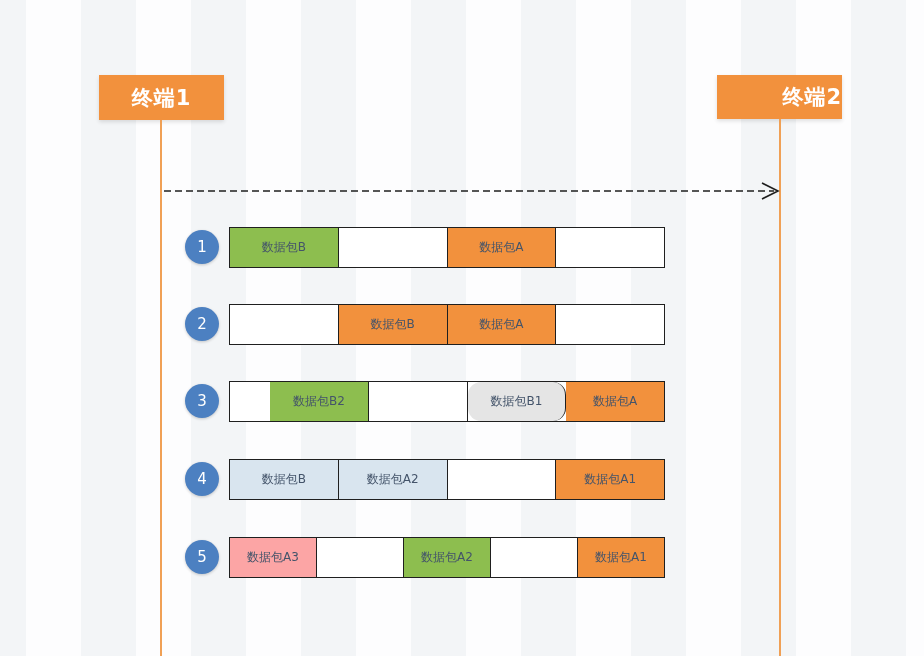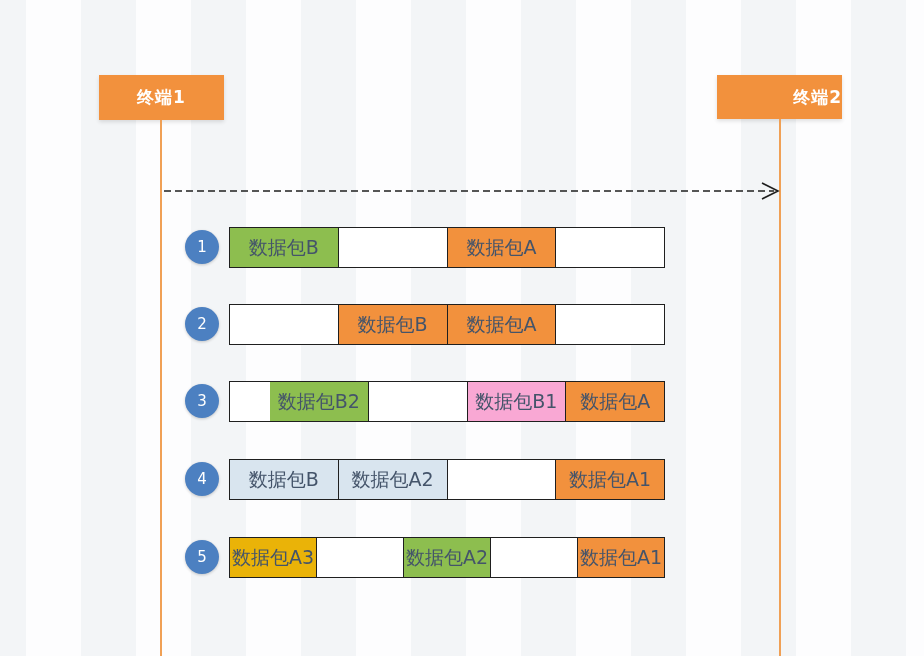--- a/index.html
+++ b/index.html
@@ -20,21 +20,21 @@
       var(--stripe-light, #fdfdfe) 26px, var(--stripe-light, #fdfdfe) 81px,
       var(--stripe-gray, #f3f5f7) 81px, var(--stripe-gray, #f3f5f7) 110px
     );
   }
   .terminal {
     position: absolute;
     width: 125px;
     height: 45px;
     background: var(--accent, #f2913d);
     color: #ffffff;
-    font-size: 17px;
+    font-size: 21px;
     font-weight: bold;
     display: flex;
     align-items: center;
     justify-content: center;
     box-shadow: 0 2px 4px rgba(0,0,0,0.12);
     letter-spacing: 1px;
   }
   #terminal-1 { left: 99px;  top: 75px; }
   #terminal-2 { left: 717px; top: 75px; height: 44px; justify-content: flex-end; }
   .lifeline {
@@ -82,21 +82,21 @@
     box-sizing: border-box;
     background: #ffffff;
   }
   .cell {
     flex: 1;
     display: flex;
     align-items: center;
     justify-content: center;
     border-right: 1px solid var(--border, #1f1f1f);
     box-sizing: border-box;
-    font-size: 19px;
+    font-size: 12px;
     color: var(--cell-text, #44546a);
   }
   .cell:last-child { border-right: none; }
 </style>
 </head>
 <body>
 
 <div class="canvas">
 
   <div class="terminal" id="terminal-1">
@@ -159,21 +159,21 @@
       <div class="step-circle">
         <span>3</span>
       </div>
       <div class="bar">
           <div class="cell" style="background: rgb(141, 190, 79); margin-left: 40px;">
       <span>数据包B2</span>
     </div>
           <div class="cell" style="background: rgb(255, 255, 255);">
       <span></span>
     </div>
-          <div class="cell" style="background: #f9a8d4;">
+          <div class="cell" style="background: #e5e5e5; border-radius: 13px;">
       <span>数据包B1</span>
     </div>
           <div class="cell" style="background: rgb(242, 145, 61);">
       <span>数据包A</span>
     </div>
         </div>
     </div>
       <div class="row" style="top: 459px;">
       <div class="step-circle">
         <span>4</span>
@@ -191,21 +191,21 @@
           <div class="cell" style="background: rgb(242, 145, 61);">
       <span>数据包A1</span>
     </div>
         </div>
     </div>
       <div class="row" style="top: 537px;">
       <div class="step-circle">
         <span>5</span>
       </div>
       <div class="bar">
-          <div class="cell" style="background: #eab308;">
+          <div class="cell" style="background: #fca5a5;">
       <span>数据包A3</span>
     </div>
           <div class="cell" style="background: rgb(255, 255, 255);">
       <span></span>
     </div>
           <div class="cell" style="background: rgb(141, 190, 79);">
       <span>数据包A2</span>
     </div>
           <div class="cell" style="background: rgb(255, 255, 255);">
       <span></span>

